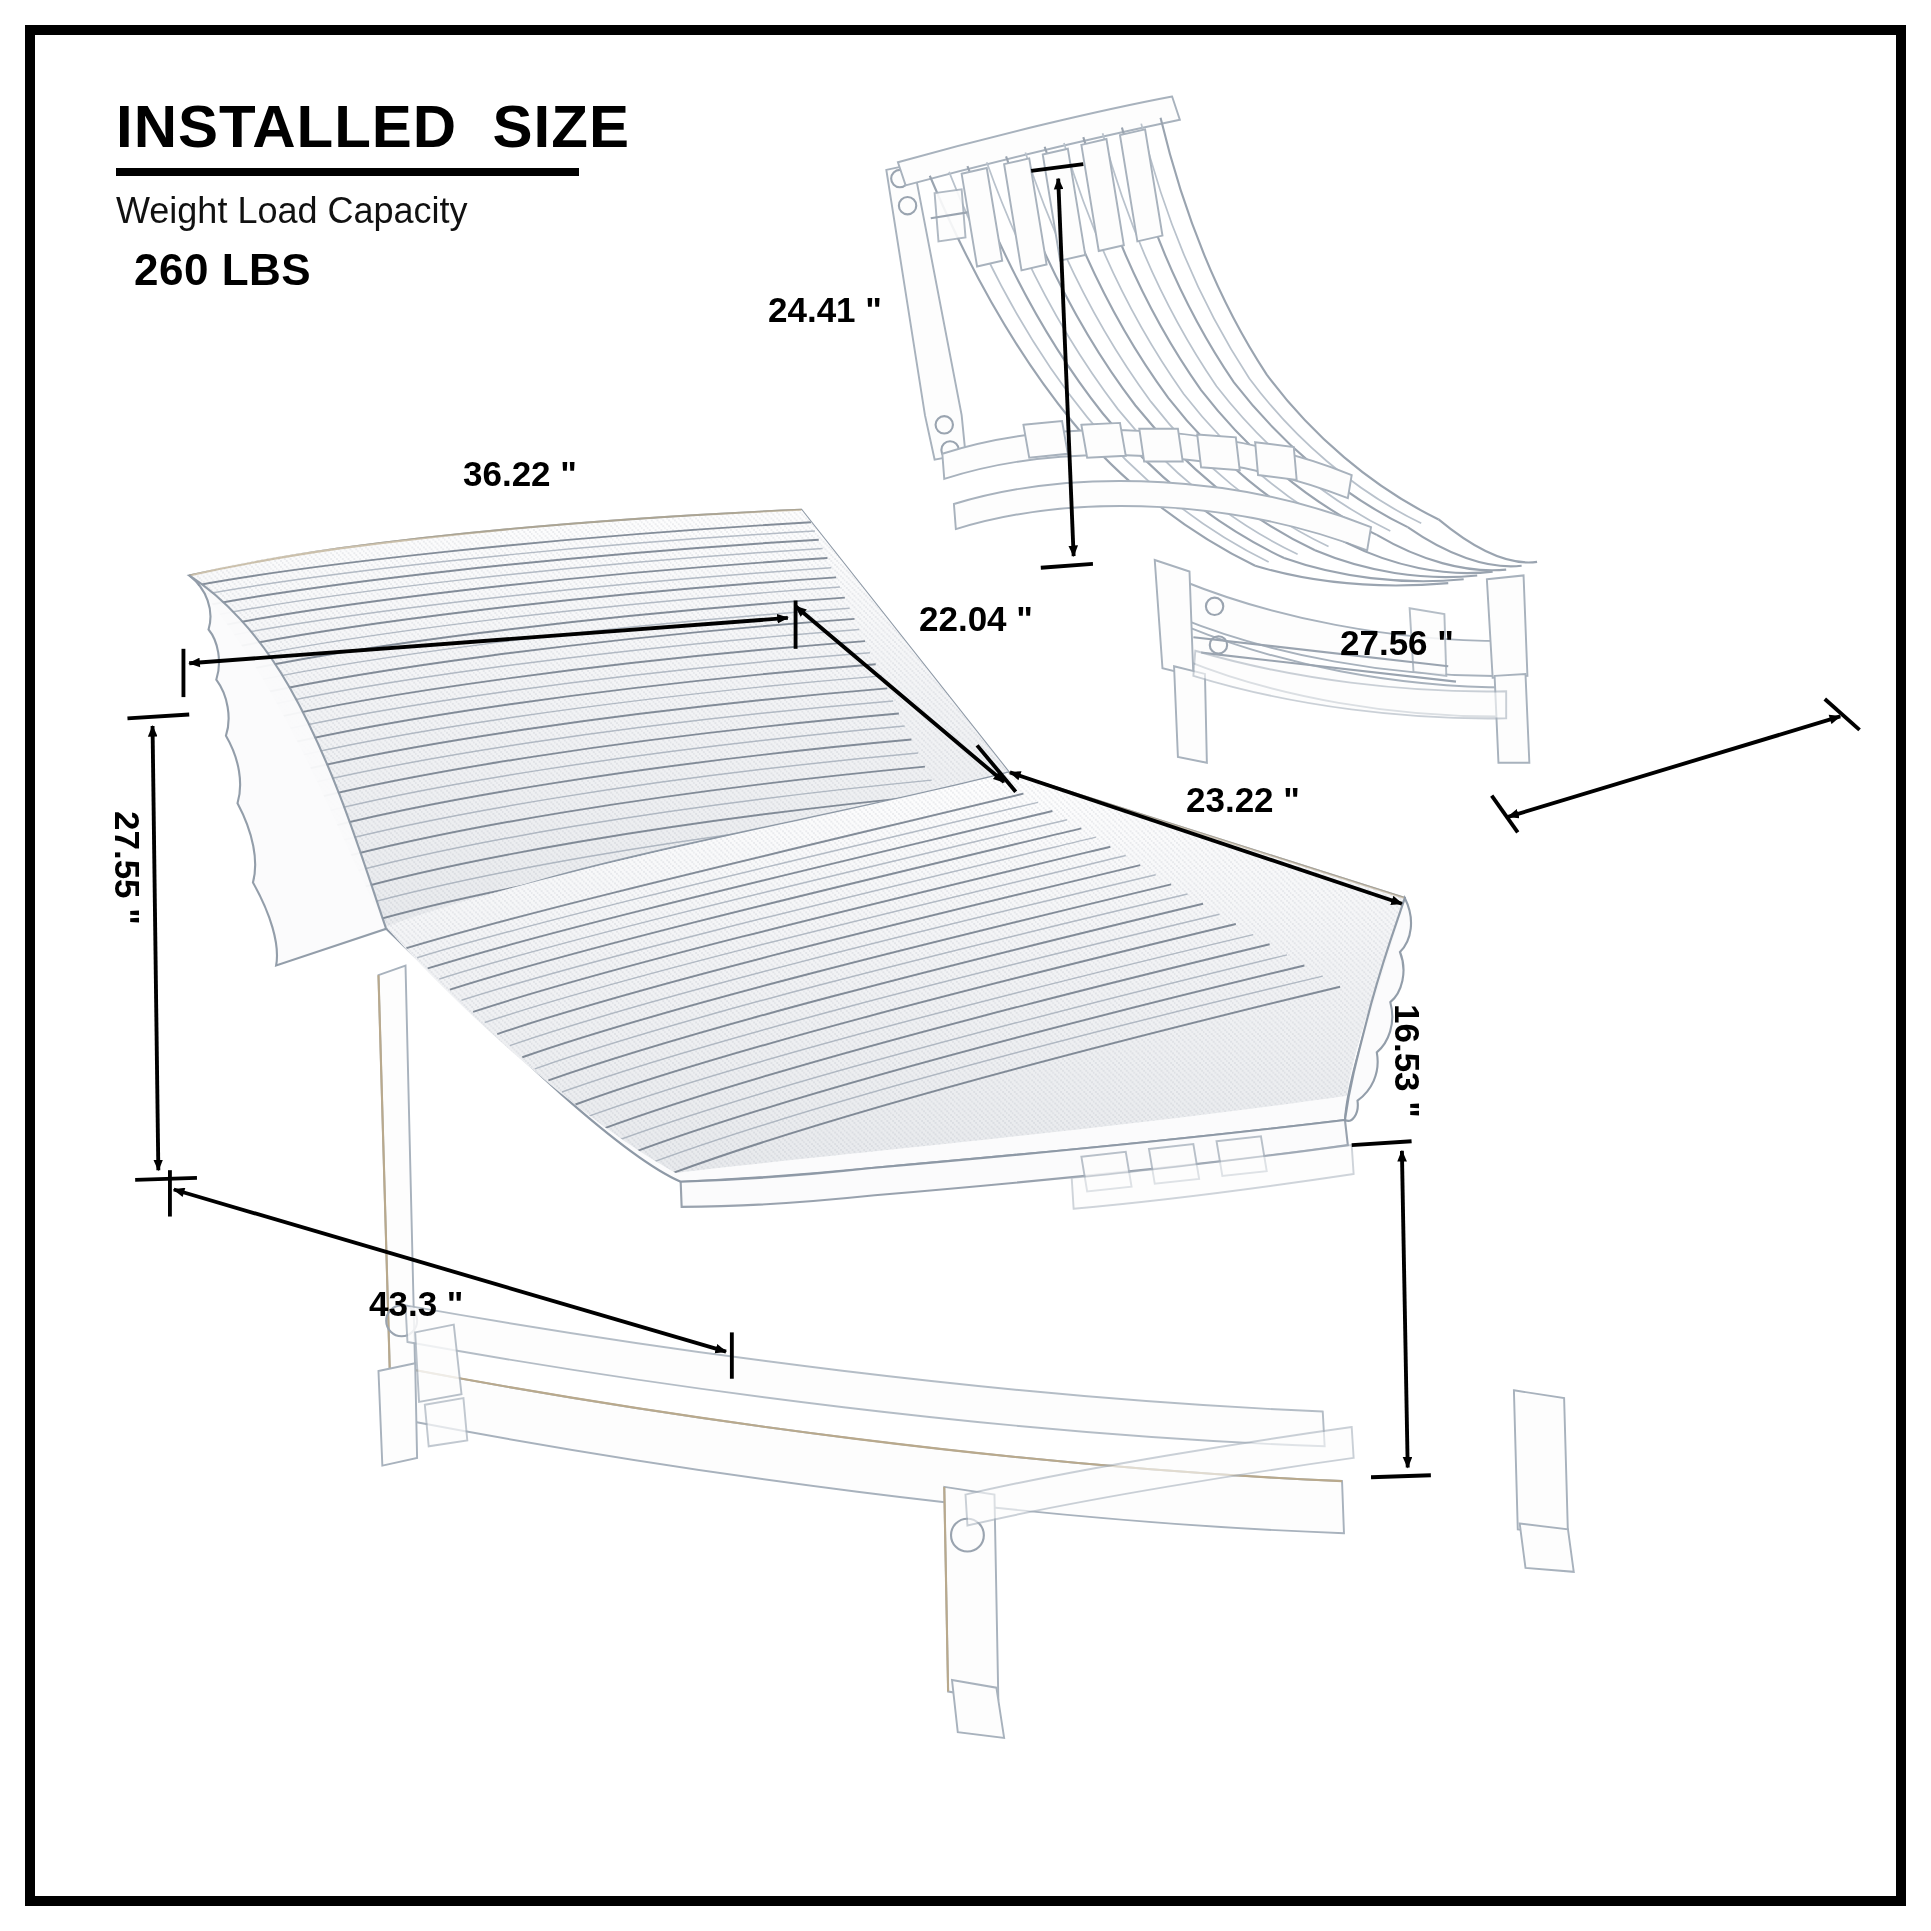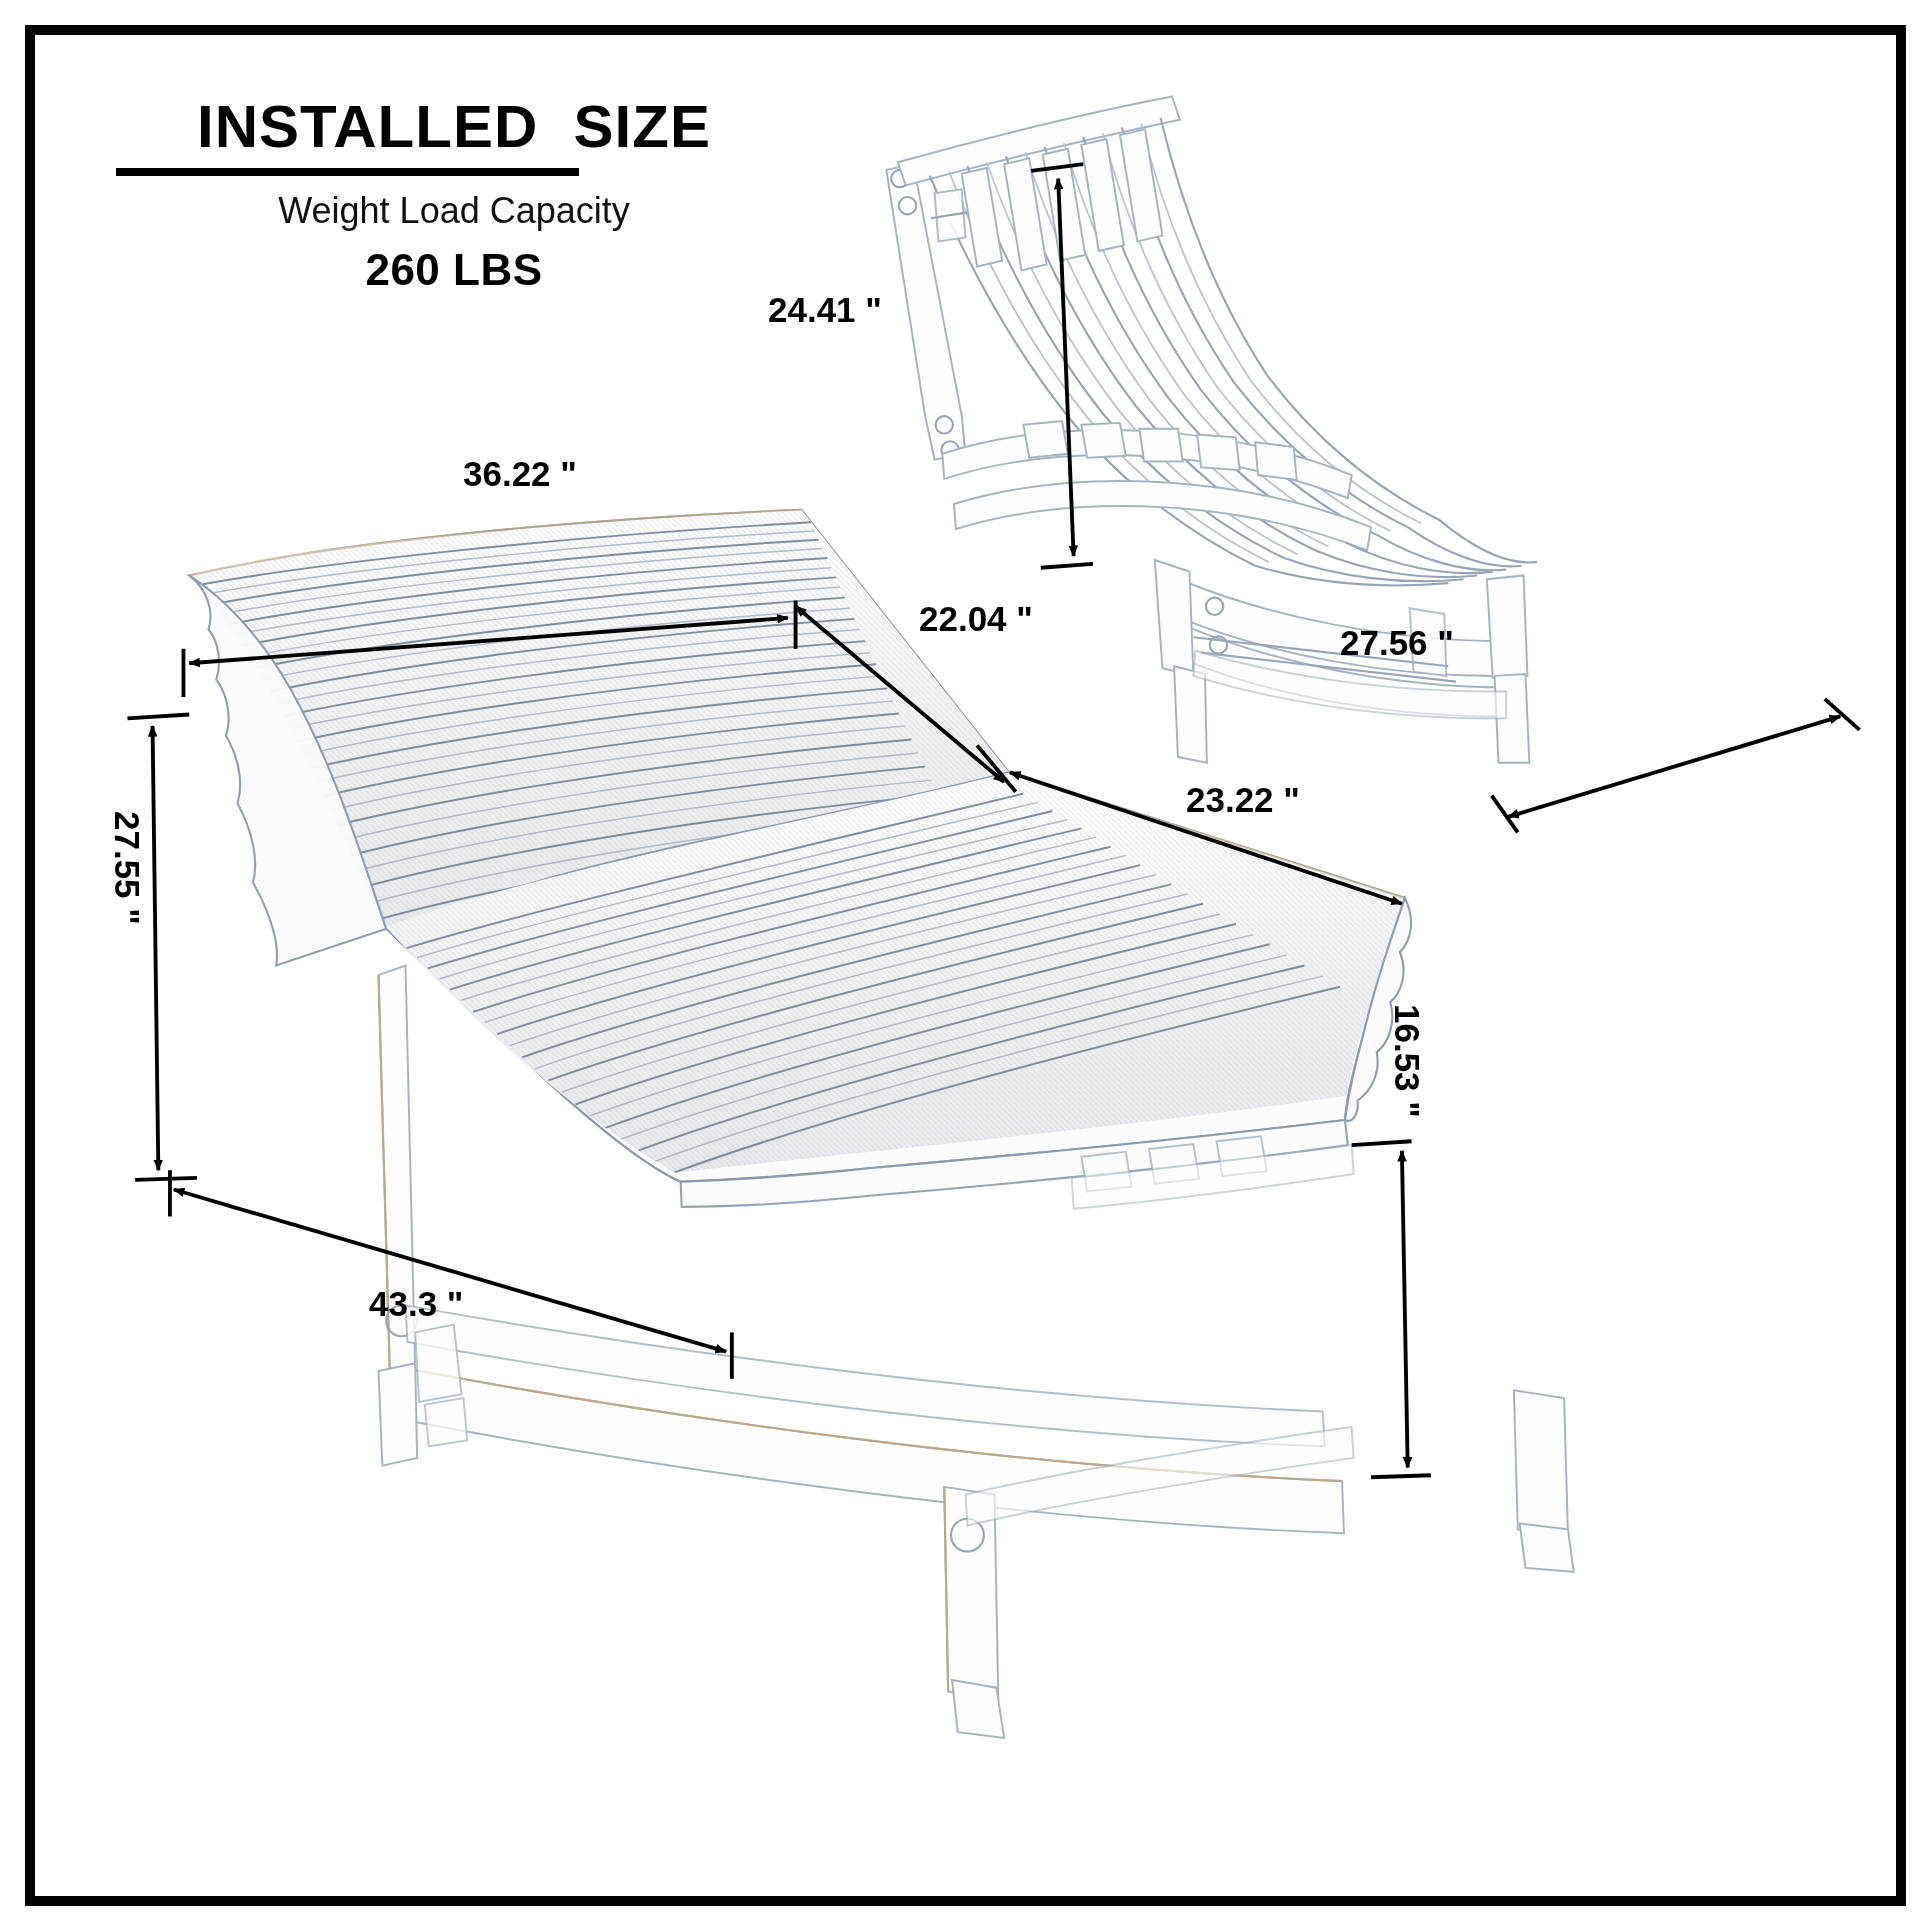--- a/index.html
+++ b/index.html
@@ -5,26 +5,26 @@
   html,body{margin:0;padding:0;background:#ffffff;}
   body{width:1931px;height:1931px;overflow:hidden;
        font-family:"Liberation Sans","DejaVu Sans",sans-serif;}
   #page{position:relative;width:1931px;height:1931px;background:#fff;}
 
   
   #frame{position:absolute;left:25px;top:25px;width:1881px;height:1881px;
          border:10.6px solid #000;box-sizing:border-box;background:#fff;}
 
   
-  #titleblock{position:absolute;left:116px;top:95px;width:676px;text-align:center;}
+  #titleblock{position:absolute;left:116px;top:95px;width:676px;}
   .title{font-size:60px;font-weight:bold;letter-spacing:1px;color:#000;
          line-height:1.05;white-space:pre;}
   .rule{width:463px;height:8.7px;background:#000;margin-top:9.7px;margin-bottom:13.5px;}
   .subtitle{font-size:36px;font-weight:400;color:#111;line-height:1.15;}
-  .capacity{font-size:44px;font-weight:bold;color:#000;margin-top:13.5px;letter-spacing:0.5px;}
+  .capacity{font-size:44px;font-weight:bold;color:#000;margin-top:13.5px;letter-spacing:0.5px;margin-left:18px;}
 
   
   .dim{position:absolute;font-size:35px;font-weight:600;color:#000;white-space:nowrap;}
   .dim.rot{transform-origin:left top;transform:rotate(90deg);}
 
   svg{position:absolute;left:0;top:0;width:1931px;height:1931px;overflow:visible;}
   .dline{stroke:#000;stroke-width:4;fill:none;}
   .tick{stroke:#000;stroke-width:4;}
   .wood{fill:none;stroke:#9aa4b0;stroke-width:2.2;}
   .woodlt{fill:none;stroke:#b9c2cc;stroke-width:1.8;}

